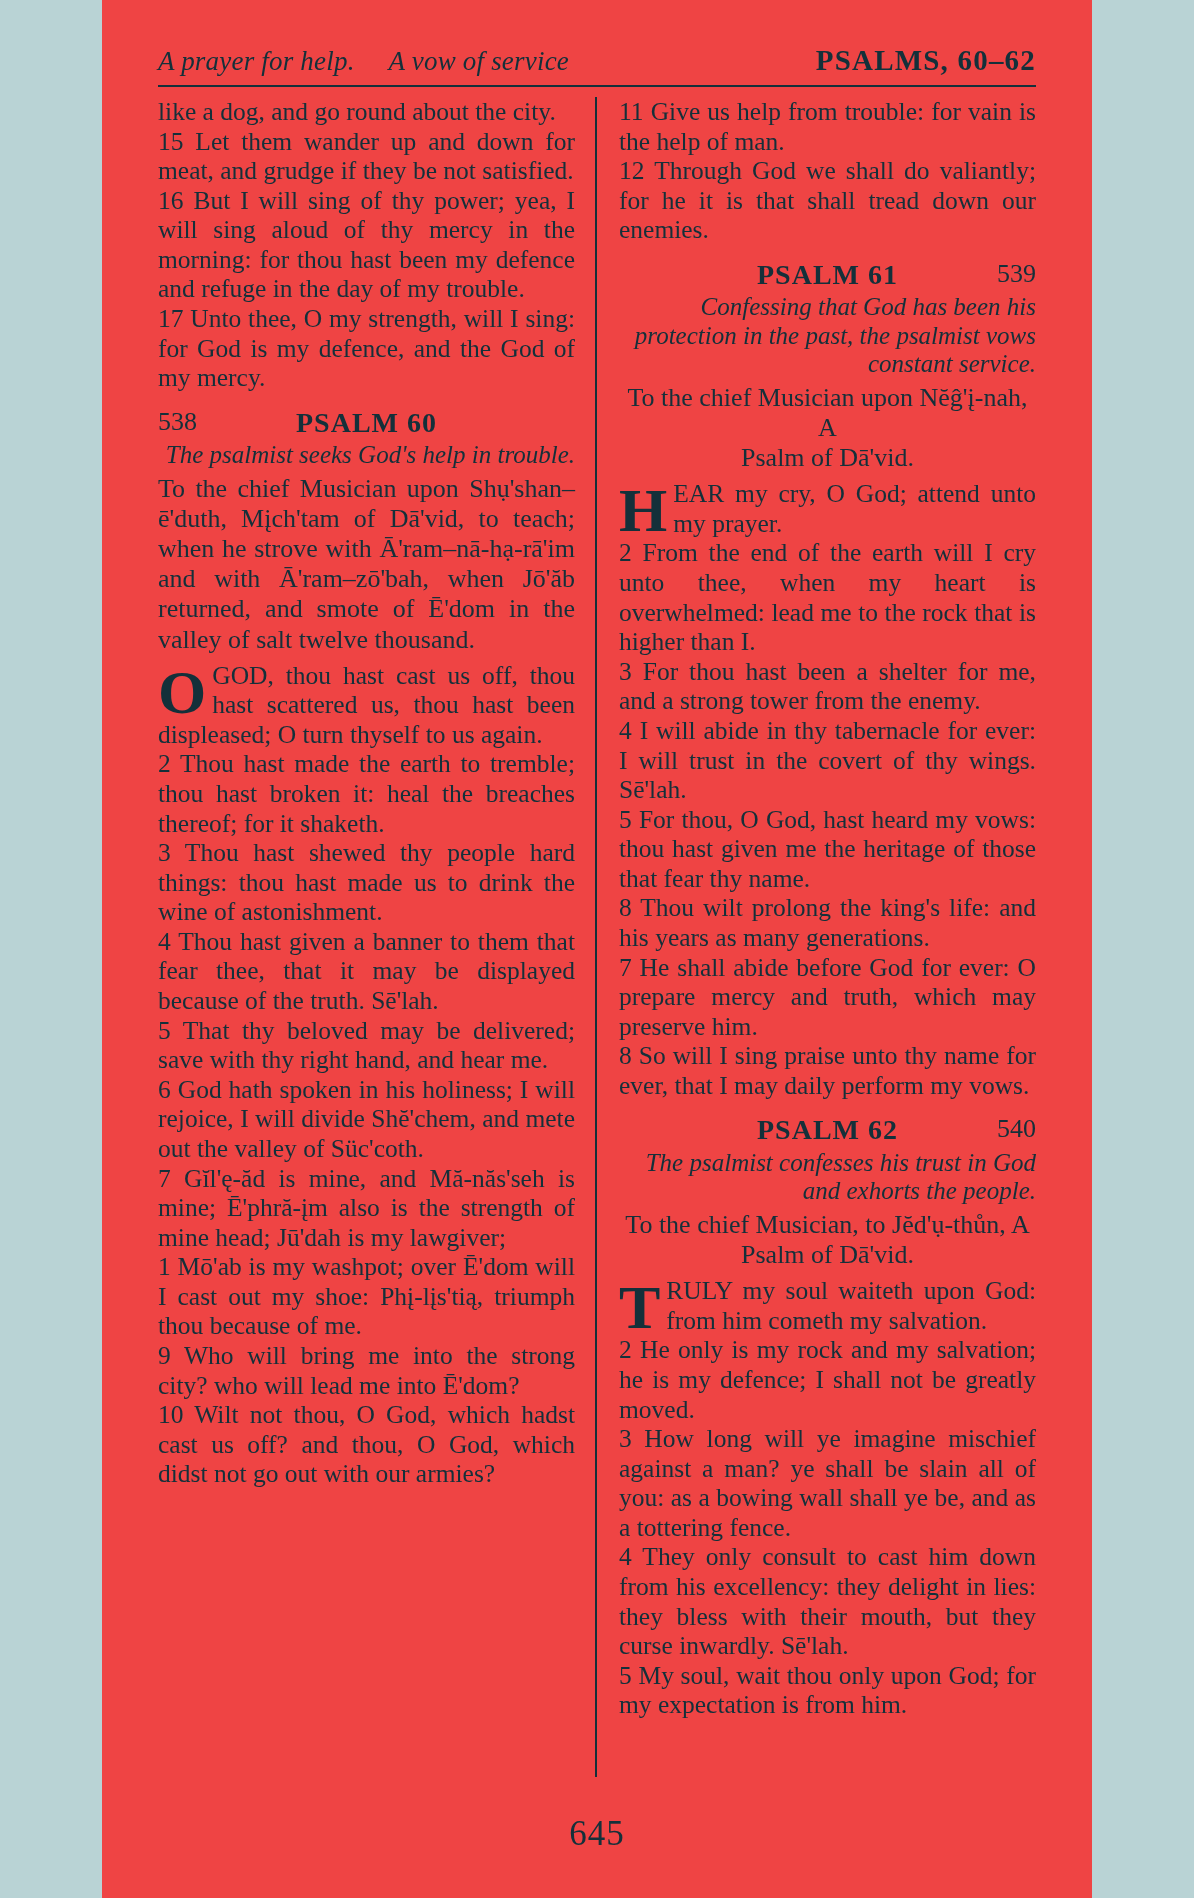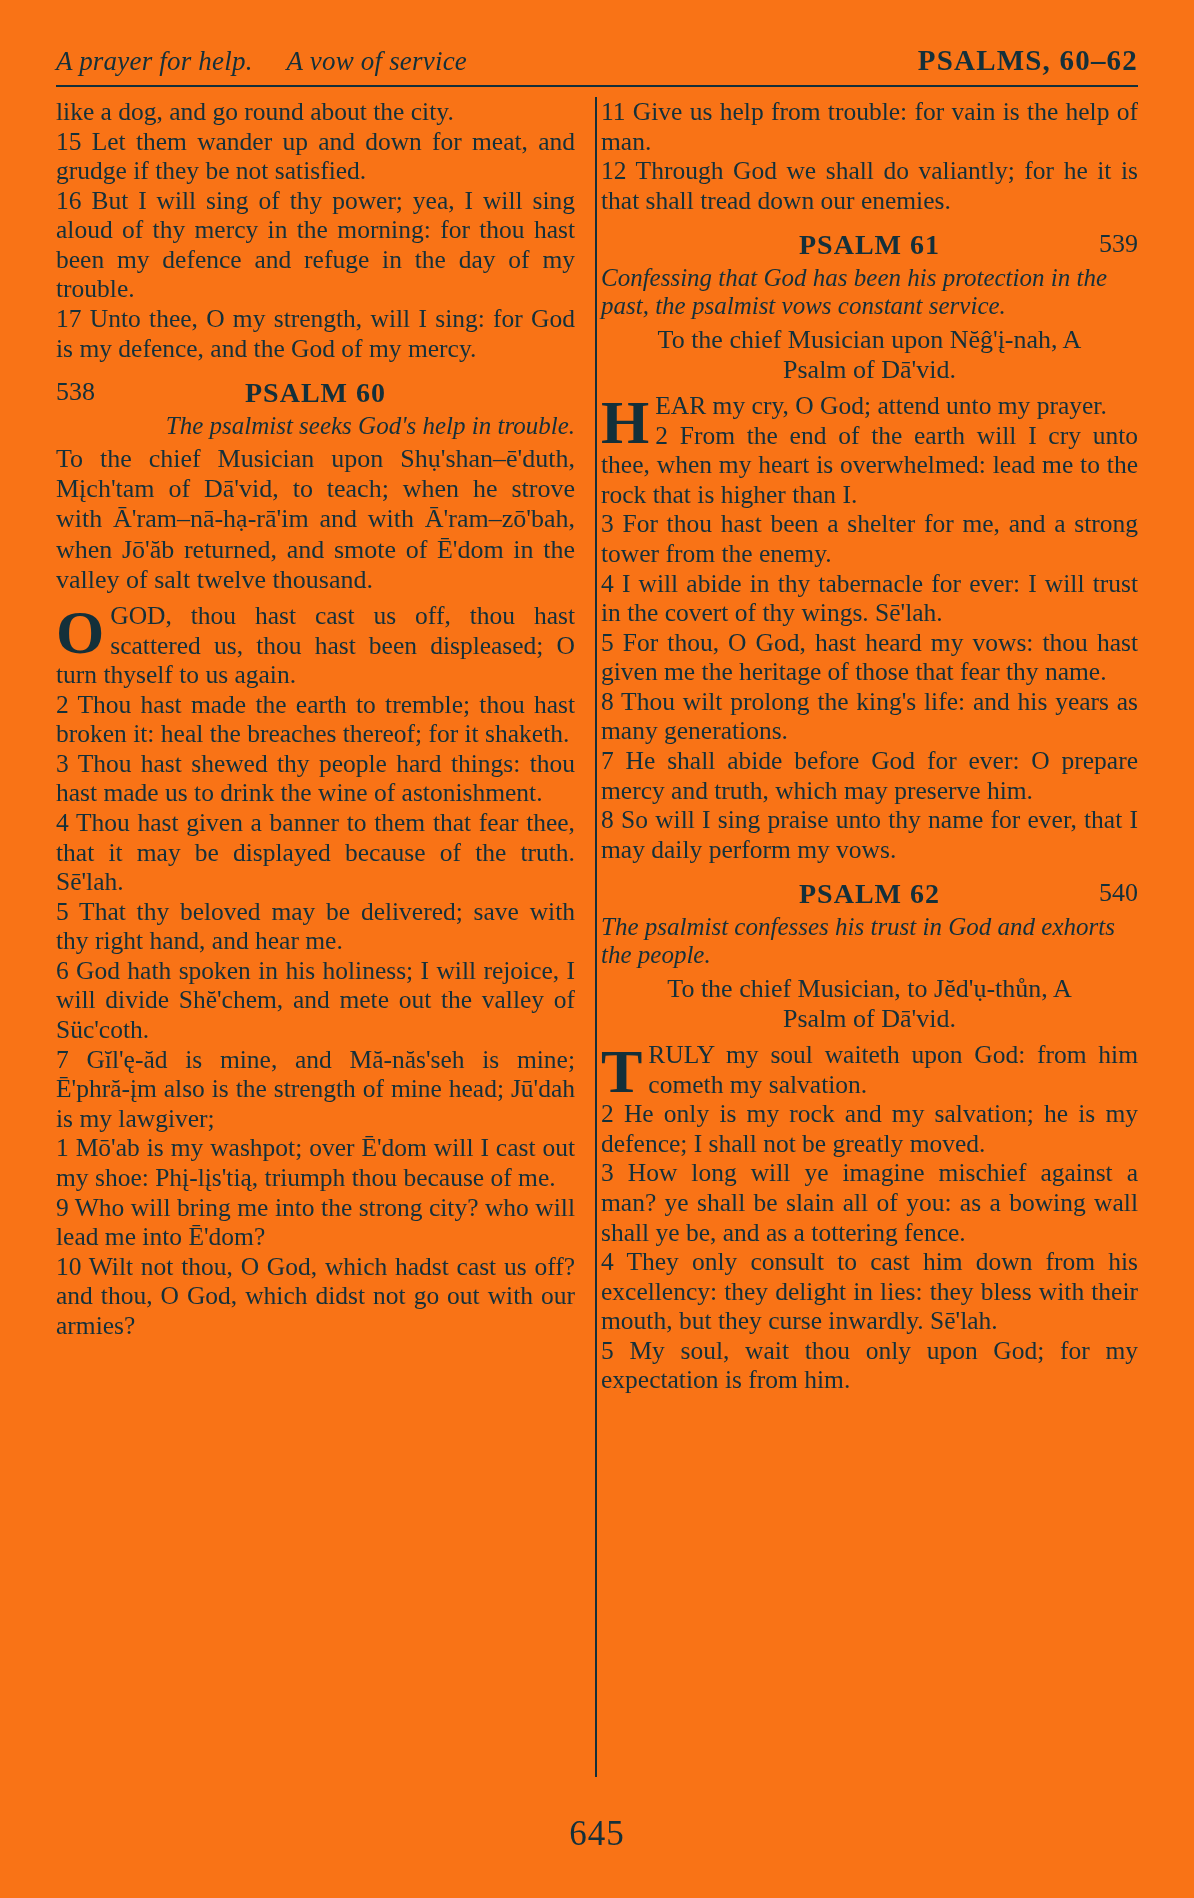--- a/index.html
+++ b/index.html
@@ -2,24 +2,24 @@
 <html><head>
 <meta charset="utf-8">
 <style>
   html, body {
     margin: 0;
     padding: 0;
     background: #b9d3d5;
   }
   .page {
     position: relative;
-    width: 1194px;
+    width: 990px;
     height: 1898px;
     margin: 0 auto;
-    background: #f97316;
+    background: #ef4444;
     font-family: "Liberation Serif", serif;
     color: #14303a;
     box-sizing: border-box;
     padding: 0;
     overflow: hidden;
   }
   .running-head {
     display: flex;
     justify-content: space-between;
     align-items: baseline;
@@ -47,21 +47,21 @@
     box-sizing: border-box;
   }
   .col {
     width: 50%;
     box-sizing: border-box;
     font-size: 25.5px;
     line-height: 1.16;
     text-align: justify;
   }
   .col.left { padding-right: 20px; border-right: 2.5px solid #14303a; }
-  .col.right { padding-left: 4px; }
+  .col.right { padding-left: 22px; }
   p.v {
     margin: 0;
     text-indent: 0;
     hyphens: auto;
   }
   .psalm-head {
     text-align: center;
     font-weight: bold;
     font-size: 28px;
     letter-spacing: 1px;
@@ -78,21 +78,21 @@
   .psalm-head .rightnum {
     position: absolute;
     right: 0;
     font-weight: normal;
     font-size: 26px;
     letter-spacing: 0;
   }
   .summary {
     font-style: italic;
     font-size: 25px;
-    text-align: left;
+    text-align: right;
     line-height: 1.14;
     margin: 2px 0 0 0;
   }
   .summary.left-align { text-align: right; }
   .superscript-note {
     font-size: 26px;
     line-height: 1.16;
     margin: 4px 0 0 0;
     text-align: justify;
   }

